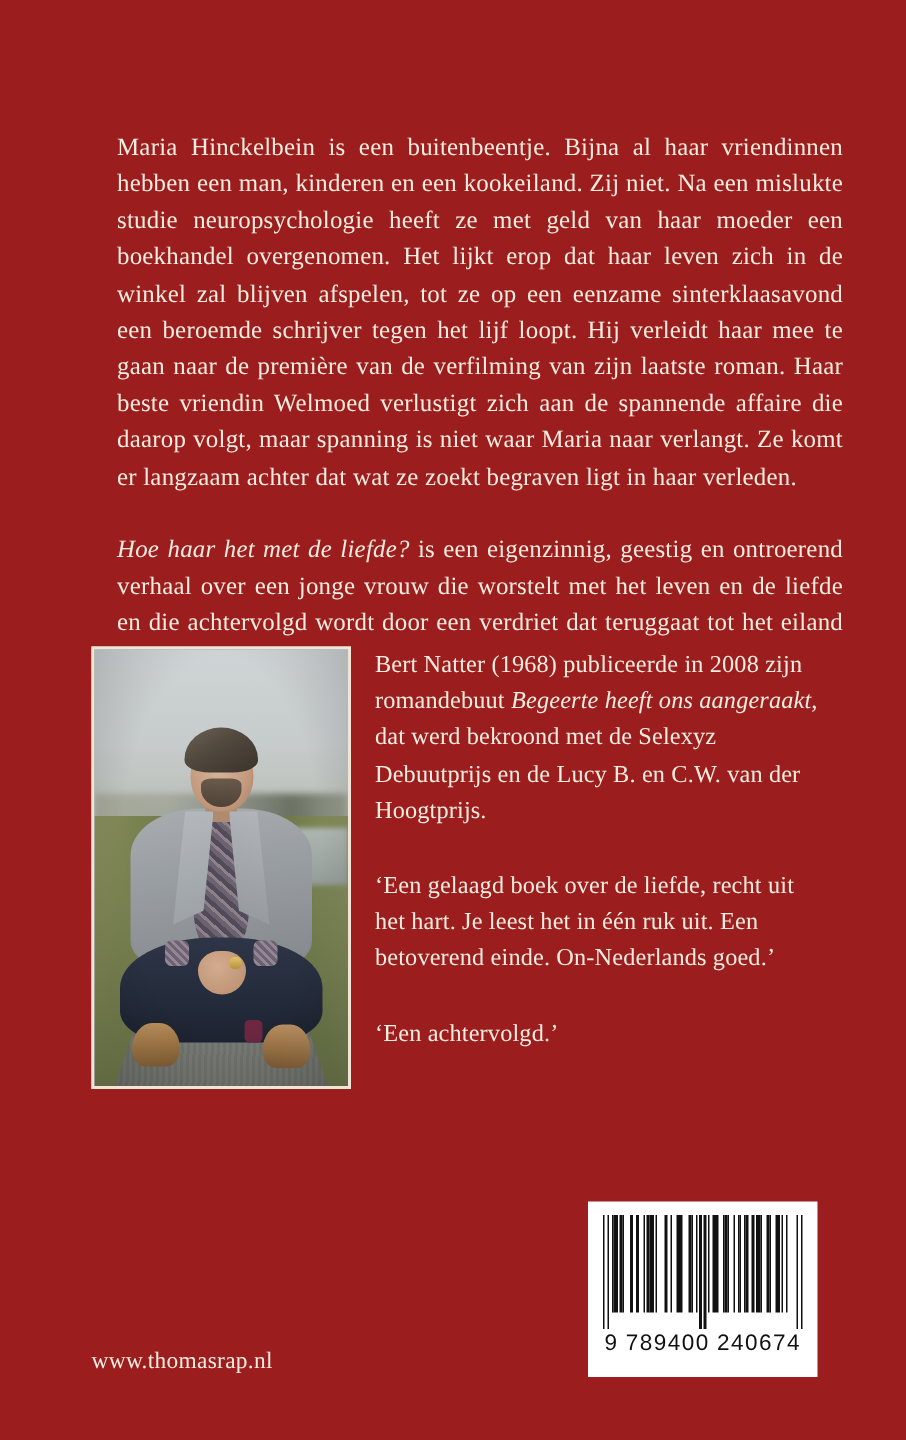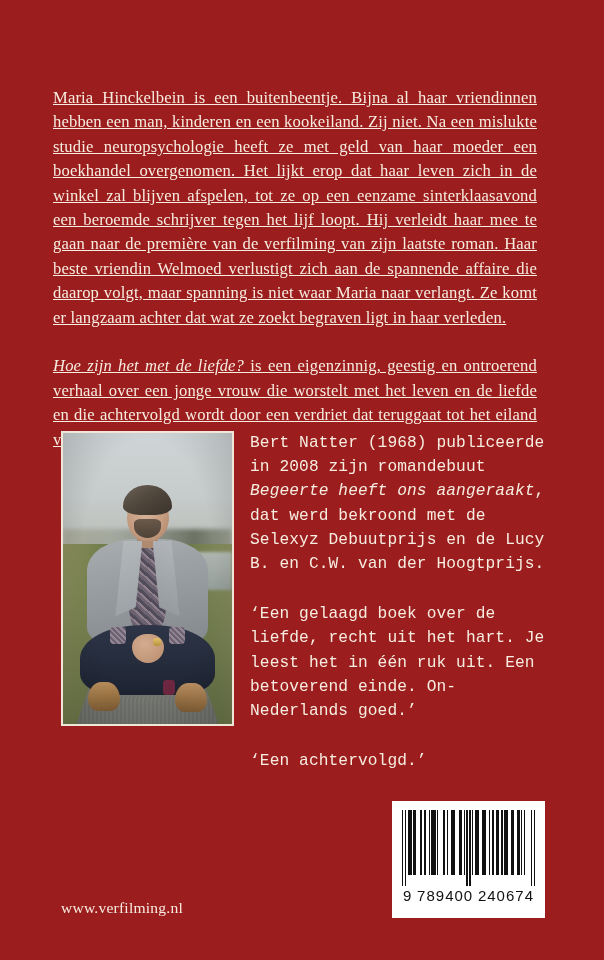--- a/index.html
+++ b/index.html
@@ -20,24 +20,23 @@
     position: absolute;
     inset: 0;
     width: 604px;
     height: 960px;
     background: #9c1d1d;
   }
 
   
   .blurb {
     position: absolute;
-    left: 53px;
+    left: 78px;
     top: 86px;
     width: 484px;
-    text-decoration: underline;
   }
   .blurb p {
     margin: 0 0 0 0;
     font-size: 16.6px;
     line-height: 24.4px;
     text-align: justify;
     text-justify: inter-word;
     letter-spacing: 0.15px;
     color: #f6ece0;
   }
@@ -302,21 +301,20 @@
     left: 250px;
     top: 431px;
     width: 296px;
   }
   .bio-col p {
     margin: 0;
     font-size: 16.2px;
     line-height: 24.2px;
     color: #f6ece0;
     letter-spacing: 0.1px;
-    font-family: Liberation Mono, monospace;
   }
   .bio-col p.bio { text-align: left; }
   .bio-col .italic { font-style: italic; }
   .quote-1 { margin-top: 26px !important; }
   .quote-2 { margin-top: 26px !important; }
   .src-line { white-space: nowrap; }
   .smallcaps {
     font-variant: small-caps;
     font-size: 14.6px;
     letter-spacing: 0.9px;
@@ -374,21 +372,21 @@
     letter-spacing: 0.2px;
   }
 </style>
 </head>
 <body>
 
 <div class="cover">
 
   <div class="blurb">
     <p class="para-1">Maria Hinckelbein is een buitenbeentje. Bijna al haar vriendinnen hebben een man, kinderen en een kookeiland. Zij niet. Na een mislukte studie neuropsychologie heeft ze met geld van haar moeder een boekhandel overgenomen. Het lijkt erop dat haar leven zich in de winkel zal blijven afspelen, tot ze op een eenzame sinterklaasavond een beroemde schrijver tegen het lijf loopt. Hij verleidt haar mee te gaan naar de première van de verfilming van zijn laatste roman. Haar beste vriendin Welmoed verlustigt zich aan de spannende affaire die daarop volgt, maar spanning is niet waar Maria naar verlangt. Ze komt er langzaam achter dat wat ze zoekt begraven ligt in haar verleden.</p>
-    <p class="para-2"><span class="title-italic">Hoe zijn het met de liefde?</span><span> is een eigenzinnig, geestig en ontroerend verhaal over een jonge vrouw die worstelt met het leven en de liefde en die achtervolgd wordt door een verdriet dat teruggaat tot het eiland van haar jeugd.</span></p>
+    <p class="para-2"><span class="title-italic">Hoe haar het met de liefde?</span><span> is een eigenzinnig, geestig en ontroerend verhaal over een jonge vrouw die worstelt met het leven en de liefde en die achtervolgd wordt door een verdriet dat teruggaat tot het eiland van haar jeugd.</span></p>
   </div>
 
   <div class="photo-frame">
     <div class="photo">
       <div class="ph-sky"></div>
       <div class="ph-horizon"></div>
       <div class="ph-ground"></div>
       <div class="ph-grass-l"></div>
       <div class="ph-grass-r"></div>
       <div class="ph-ditch"></div>
@@ -481,15 +479,15 @@
         <span class="bar" style="left:96.8421%;width:1.0737%"></span>
         <span class="bar" style="left:98.9474%;width:1.0737%"></span>
       </div>
     <div class="barcode-digits">
       <span class="grp">9</span>
       <span class="grp">789400</span>
       <span class="grp">240674</span>
     </div>
   </div>
 
-  <div class="publisher-url">www.verfilming.nl</div>
+  <div class="publisher-url">www.thomasrap.nl</div>
 
 </div>
 
 </body></html>

